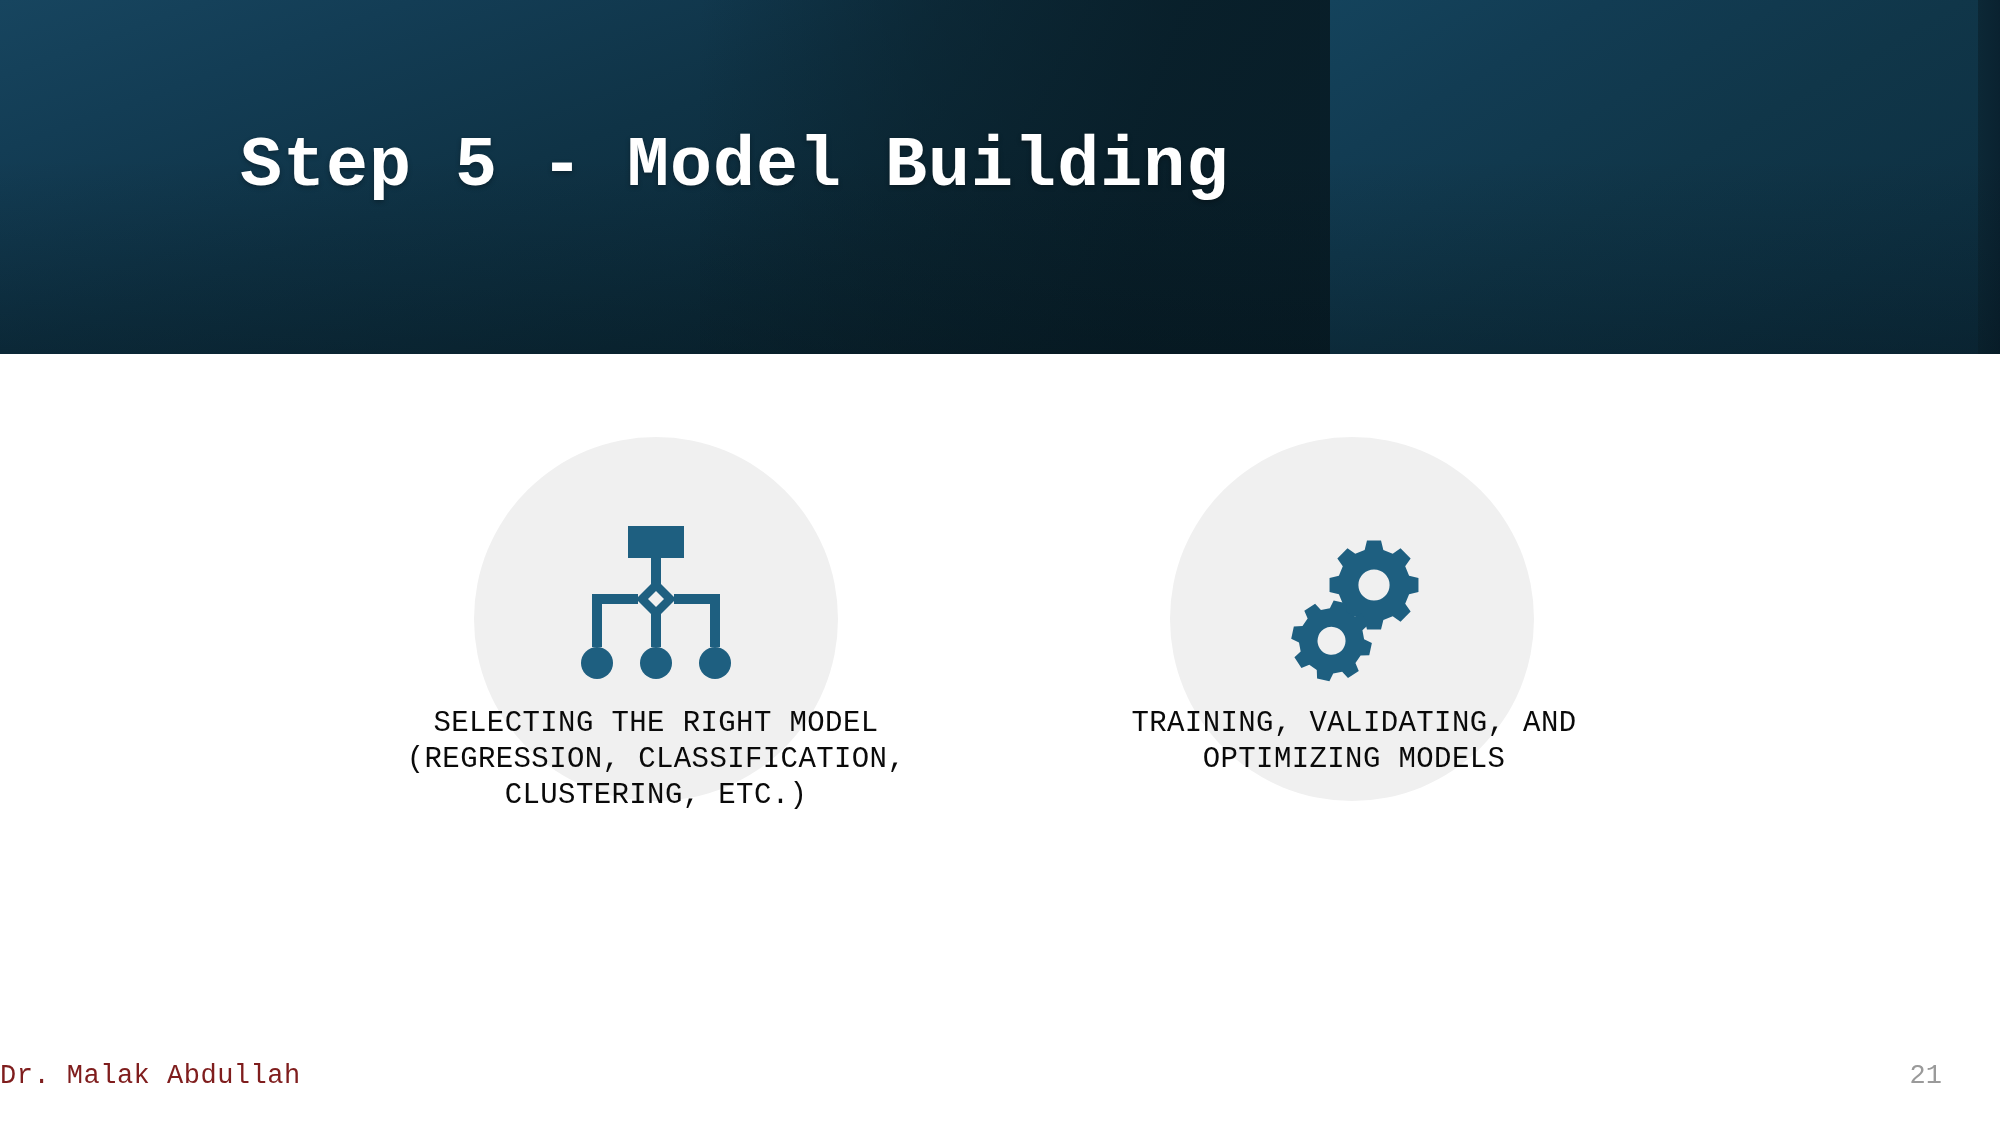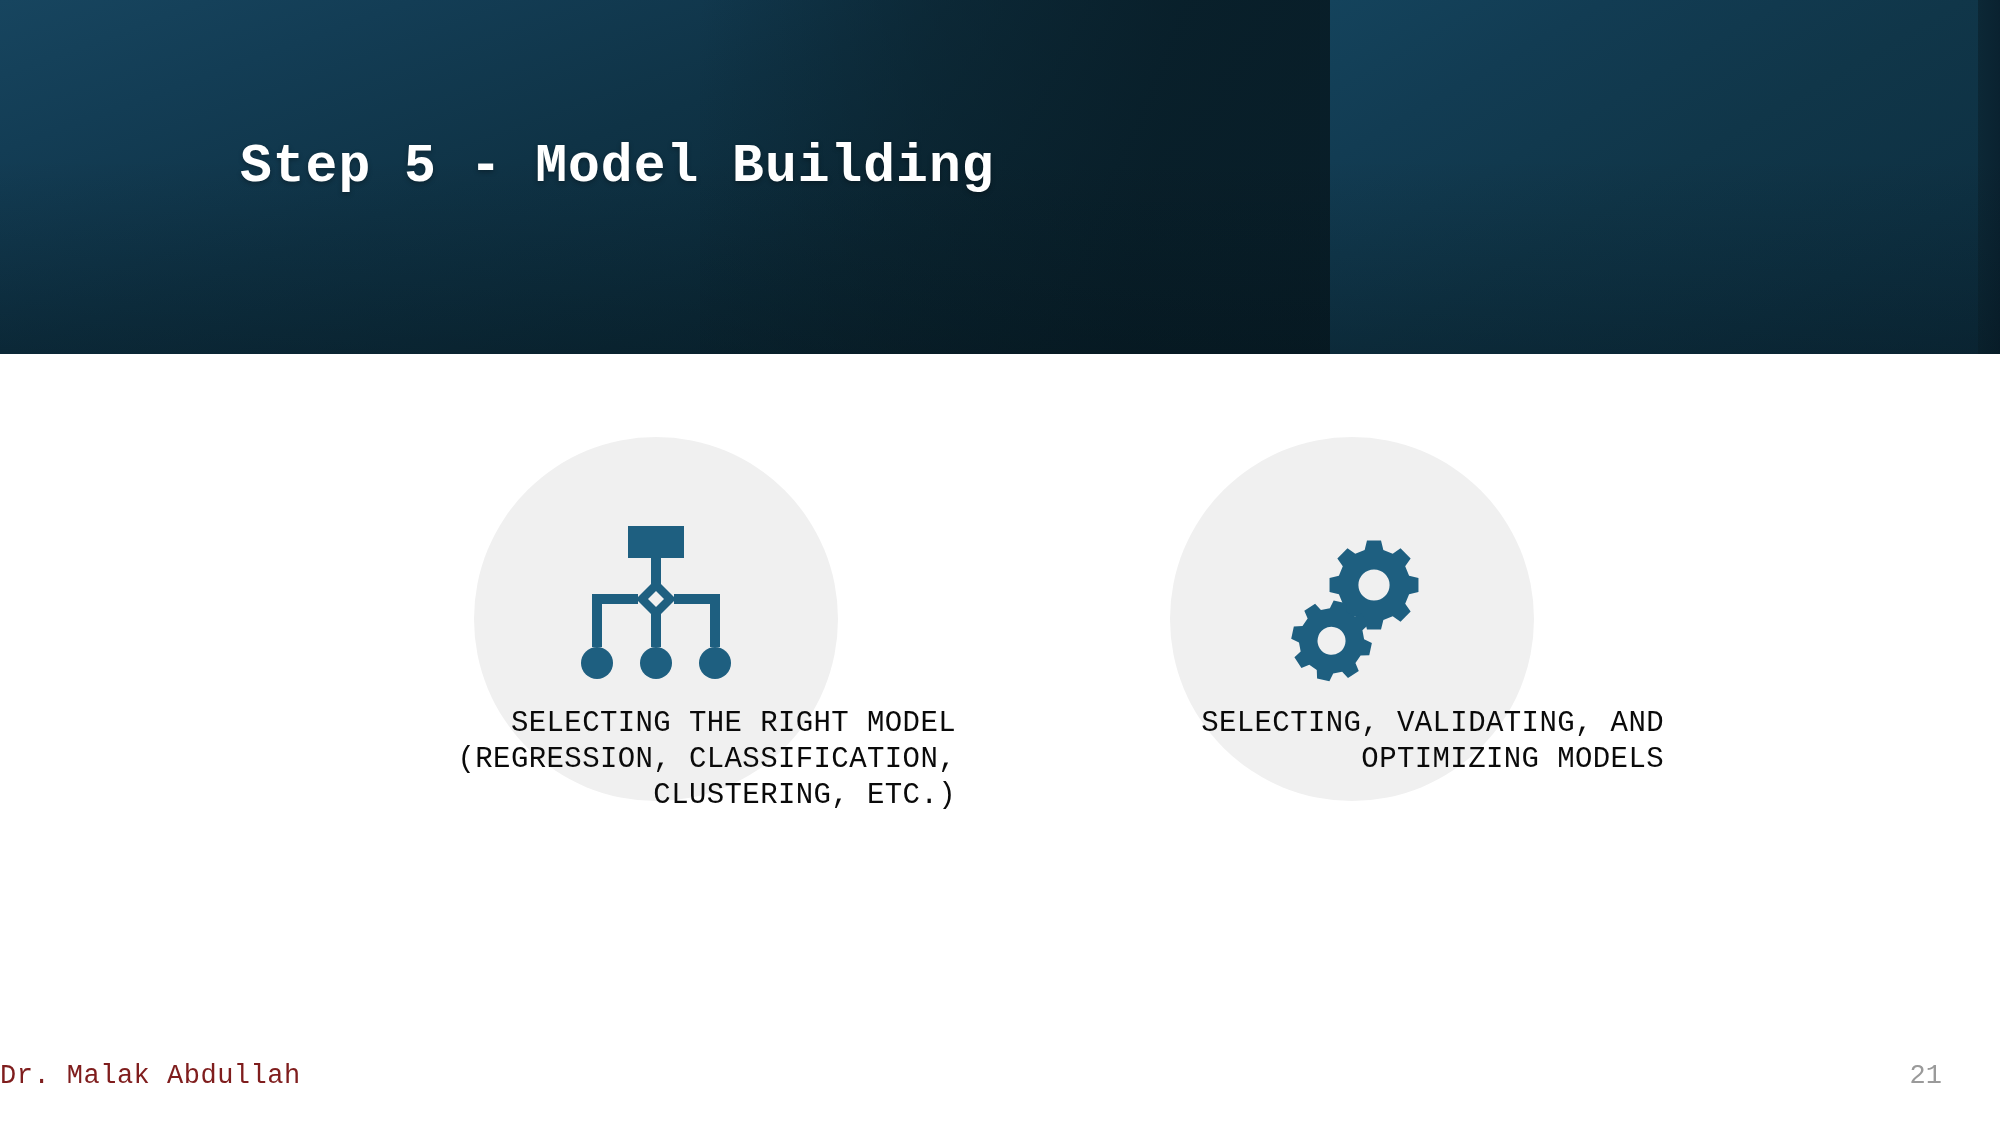--- a/index.html
+++ b/index.html
@@ -96,21 +96,21 @@
     pointer-events: none;
   }
 
   .slide-title {
     position: absolute;
     left: 240px;
     top: 120px;
     color: #ffffff;
     font-family: "Liberation Mono", "DejaVu Sans Mono", monospace;
     font-weight: bold;
-    font-size: 53px;
+    font-size: 70px;
     line-height: 94px;
     letter-spacing: 1px;
     white-space: nowrap;
     text-shadow: 0 2px 5px rgba(0,0,0,0.30);
     z-index: 5;
   }
 
   
   .body-area {
     position: absolute;
@@ -146,21 +146,21 @@
     width: 200px;
     height: 200px;
     display: block;
   }
 
   .caption {
     position: absolute;
     top: 454px;
     left: 0;
     width: 600px;
-    text-align: right;
+    text-align: center;
     color: #0a0a0a;
     font-family: "Liberation Mono", "DejaVu Sans Mono", monospace;
     font-size: 29px;
     line-height: 36px;
     letter-spacing: 0.4px;
   }
   .column-1 .caption { top: 352px; }
   .column-2 .caption { top: 352px; width: 620px; left: -8px; }
 
   
@@ -255,21 +255,21 @@
                        L 47 44 L 34 57 L 24 50 L 12 55 L 9 67 L -9 67
                        L -12 55 L -24 50 L -34 57 L -47 44 L -40 34
                        L -45 22 L -57 19 L -57 1 L -45 -2 L -40 -14
                        L -47 -24 L -34 -37 L -24 -30 L -12 -35 Z
                        M 0 -10 A 20 20 0 1 0 0 30 A 20 20 0 1 0 0 -10 Z" fill-rule="evenodd" transform="scale(0.70) translate(0,-10) rotate(12)"></path>
             </g>
           </g>
         </svg>
       </div>
 
-      <div class="caption">SELECTING, VALIDATING, AND OPTIMIZING MODELS</div>
+      <div class="caption">TRAINING, VALIDATING, AND OPTIMIZING MODELS</div>
     </div>
 
   </div>
 
   <div class="footer-author">Dr. Malak Abdullah</div>
 
   <div class="footer-page">21</div>
 
 </div>
 

